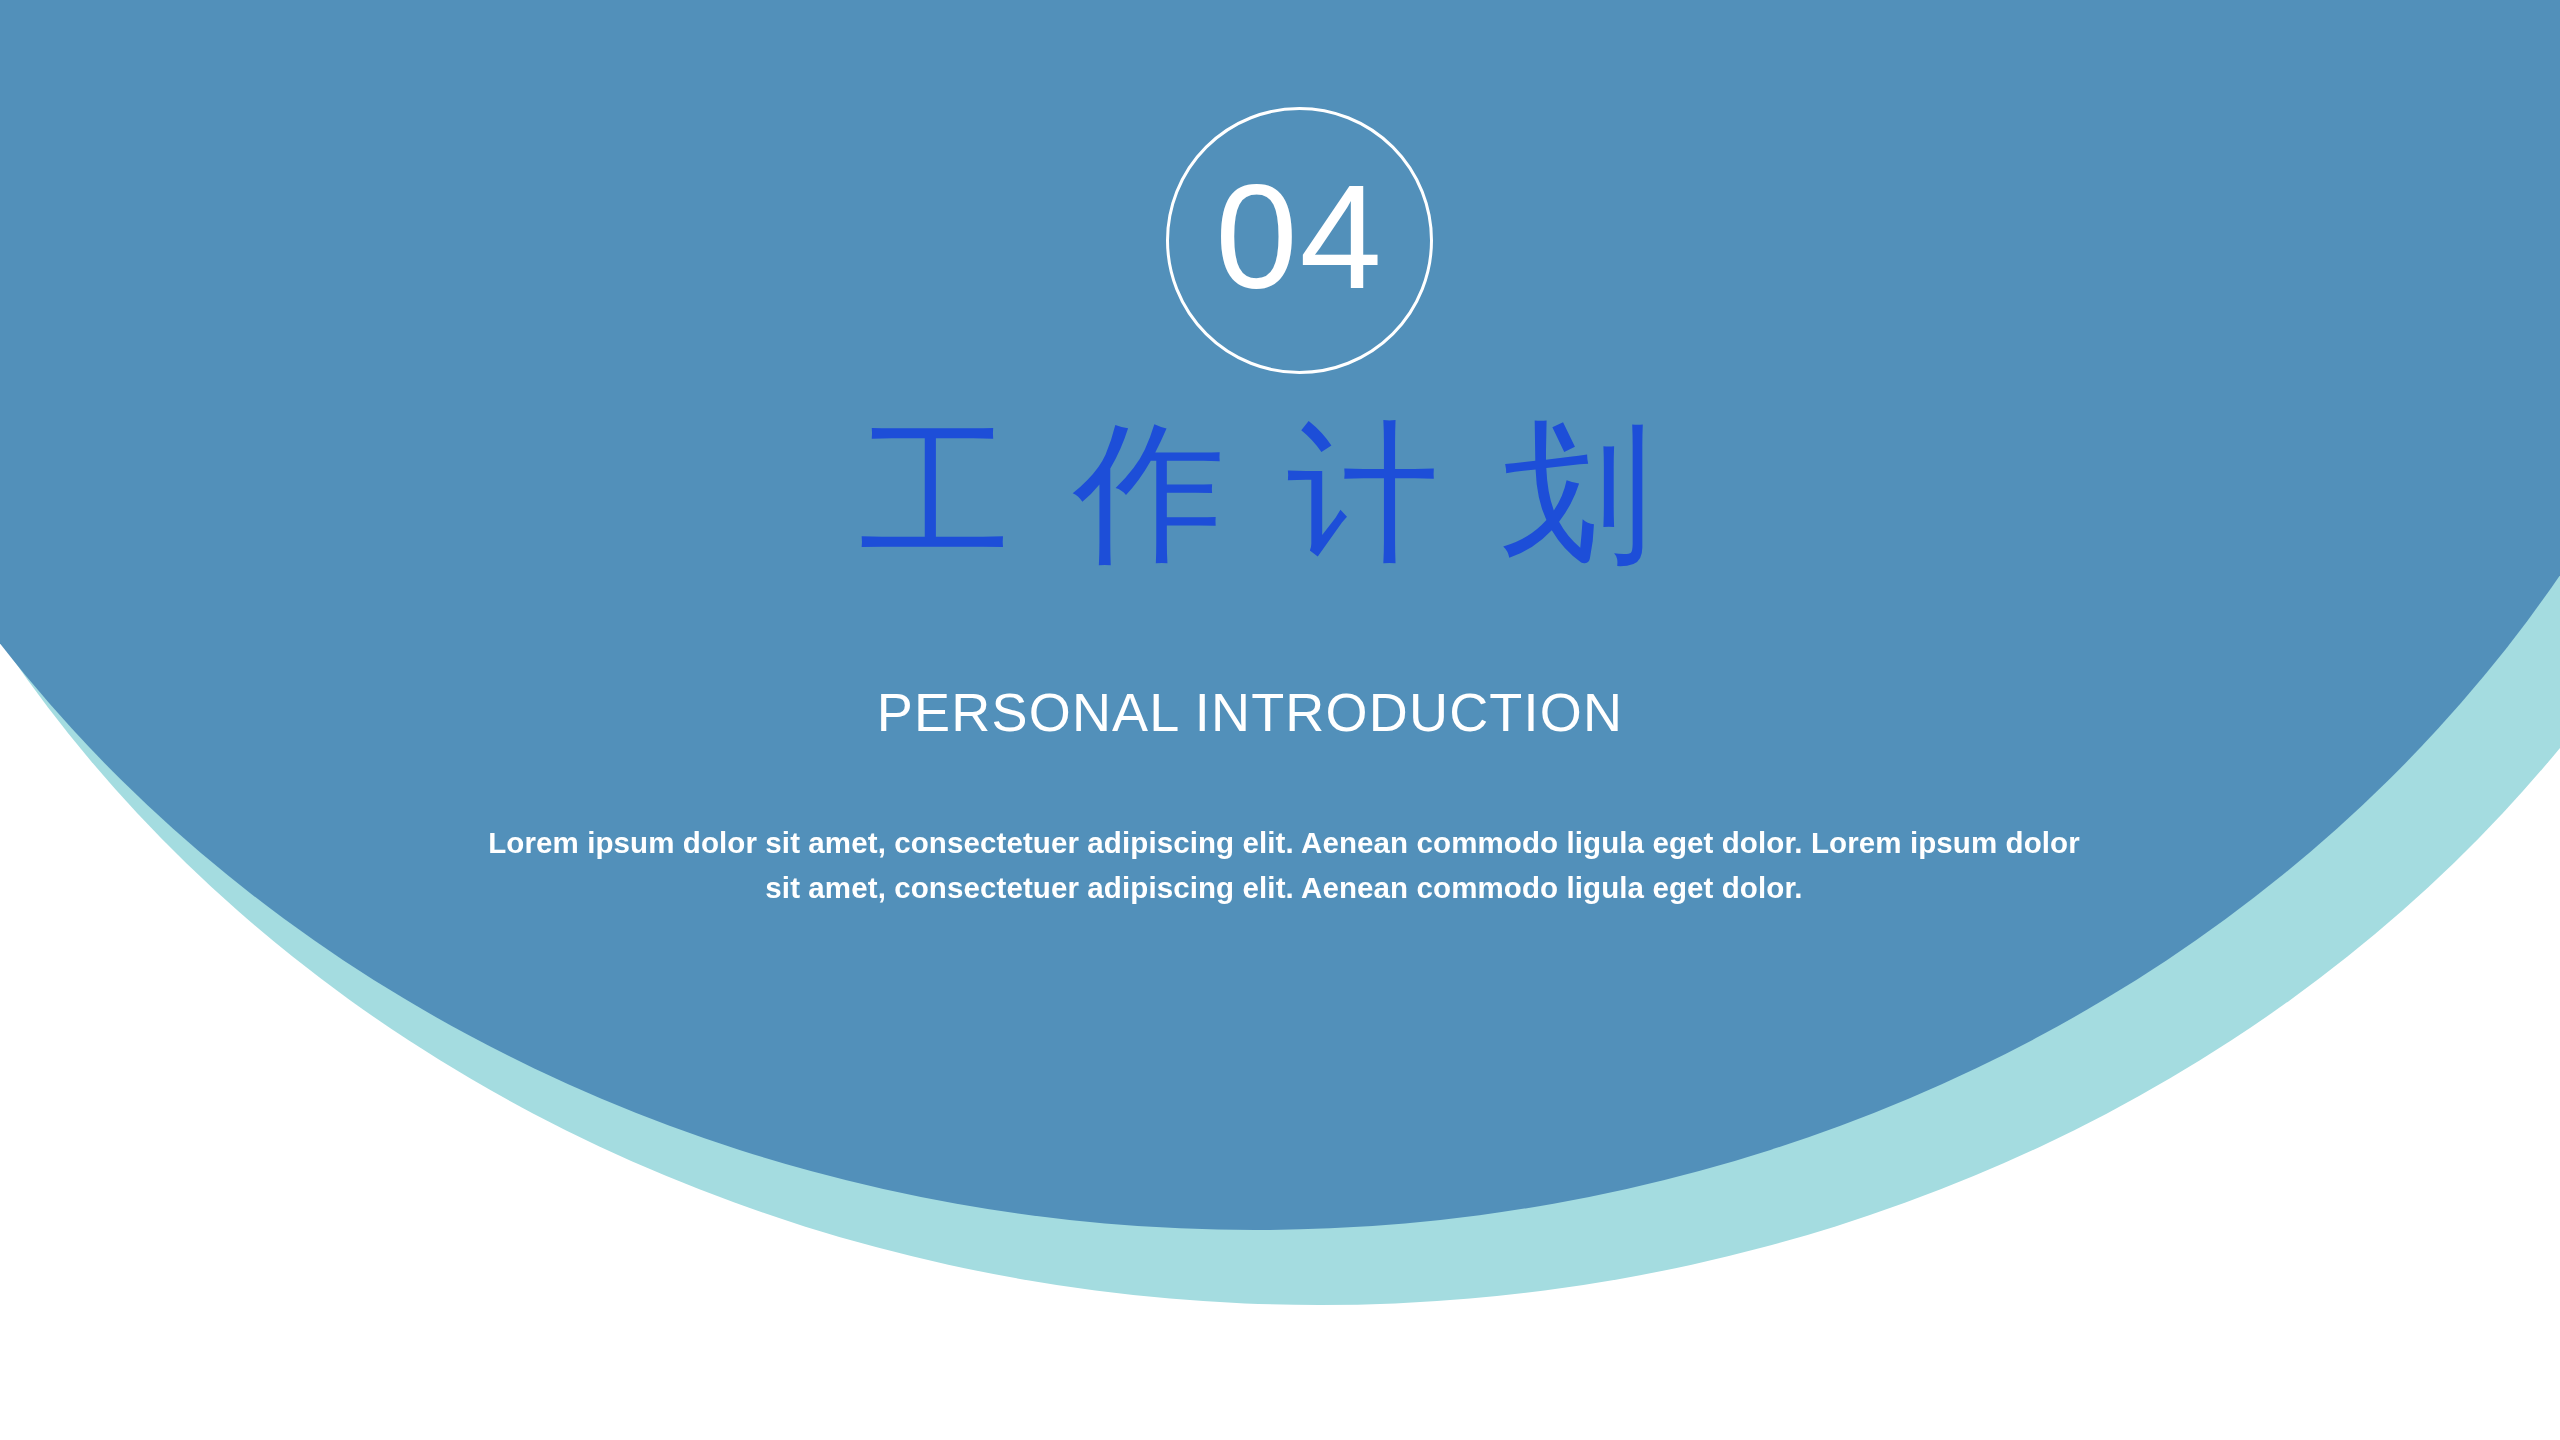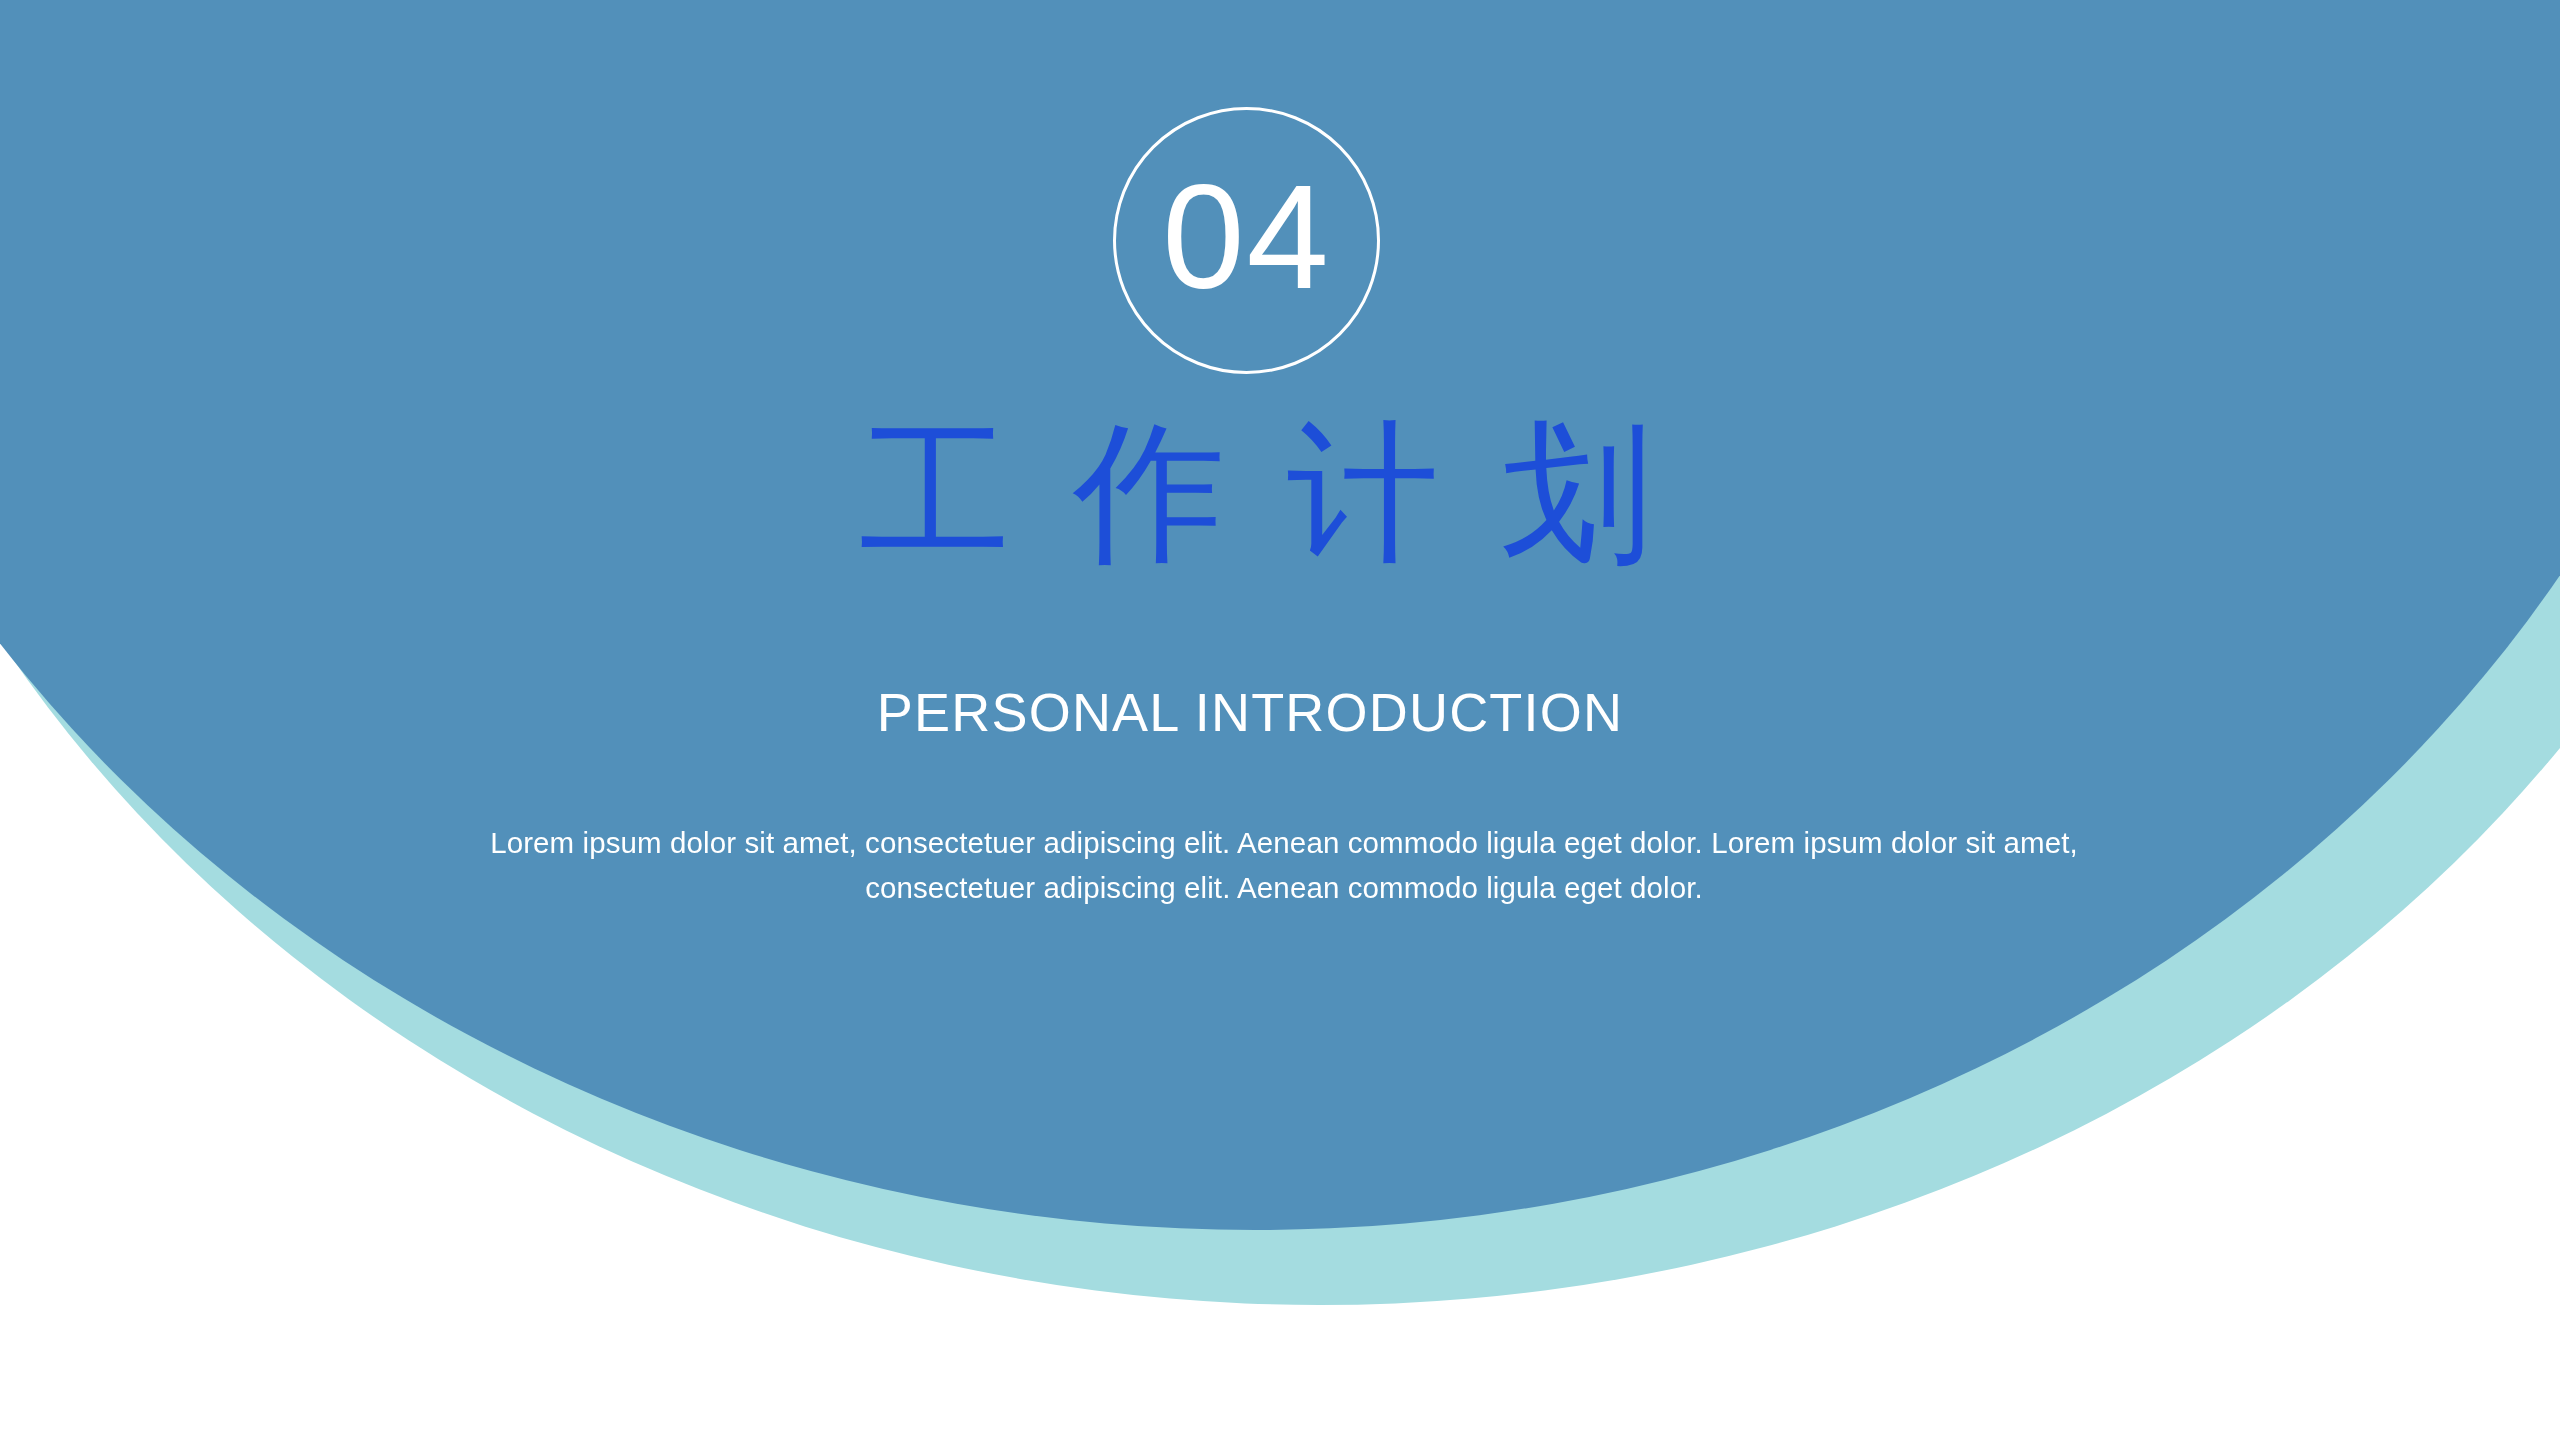--- a/index.html
+++ b/index.html
@@ -30,21 +30,21 @@
     position: absolute;
     left: 0;
     top: 0;
     width: 2560px;
     height: 1440px;
   }
 
   
   .number-badge {
     position: absolute;
-    left: 1113px;
+    left: 1166px;
     top: 107px;
     width: 267px;
     height: 267px;
     border: 3px solid #ffffff;
     border-radius: 50%;
     box-sizing: border-box;
     display: flex;
     align-items: center;
     justify-content: center;
   }
@@ -94,21 +94,21 @@
 
   
   .body-text {
     position: absolute;
     left: 484px;
     top: 820px;
     width: 1600px;
     text-align: center;
     color: #ffffff;
     font-family: "Liberation Sans", "DejaVu Sans", sans-serif;
-    font-weight: 400;
+    font-weight: 700;
     font-size: 29.5px;
     line-height: 45px;
     letter-spacing: 0.1px;
   }
 </style>
 </head>
 <body>
 
 <div id="slide">
 

